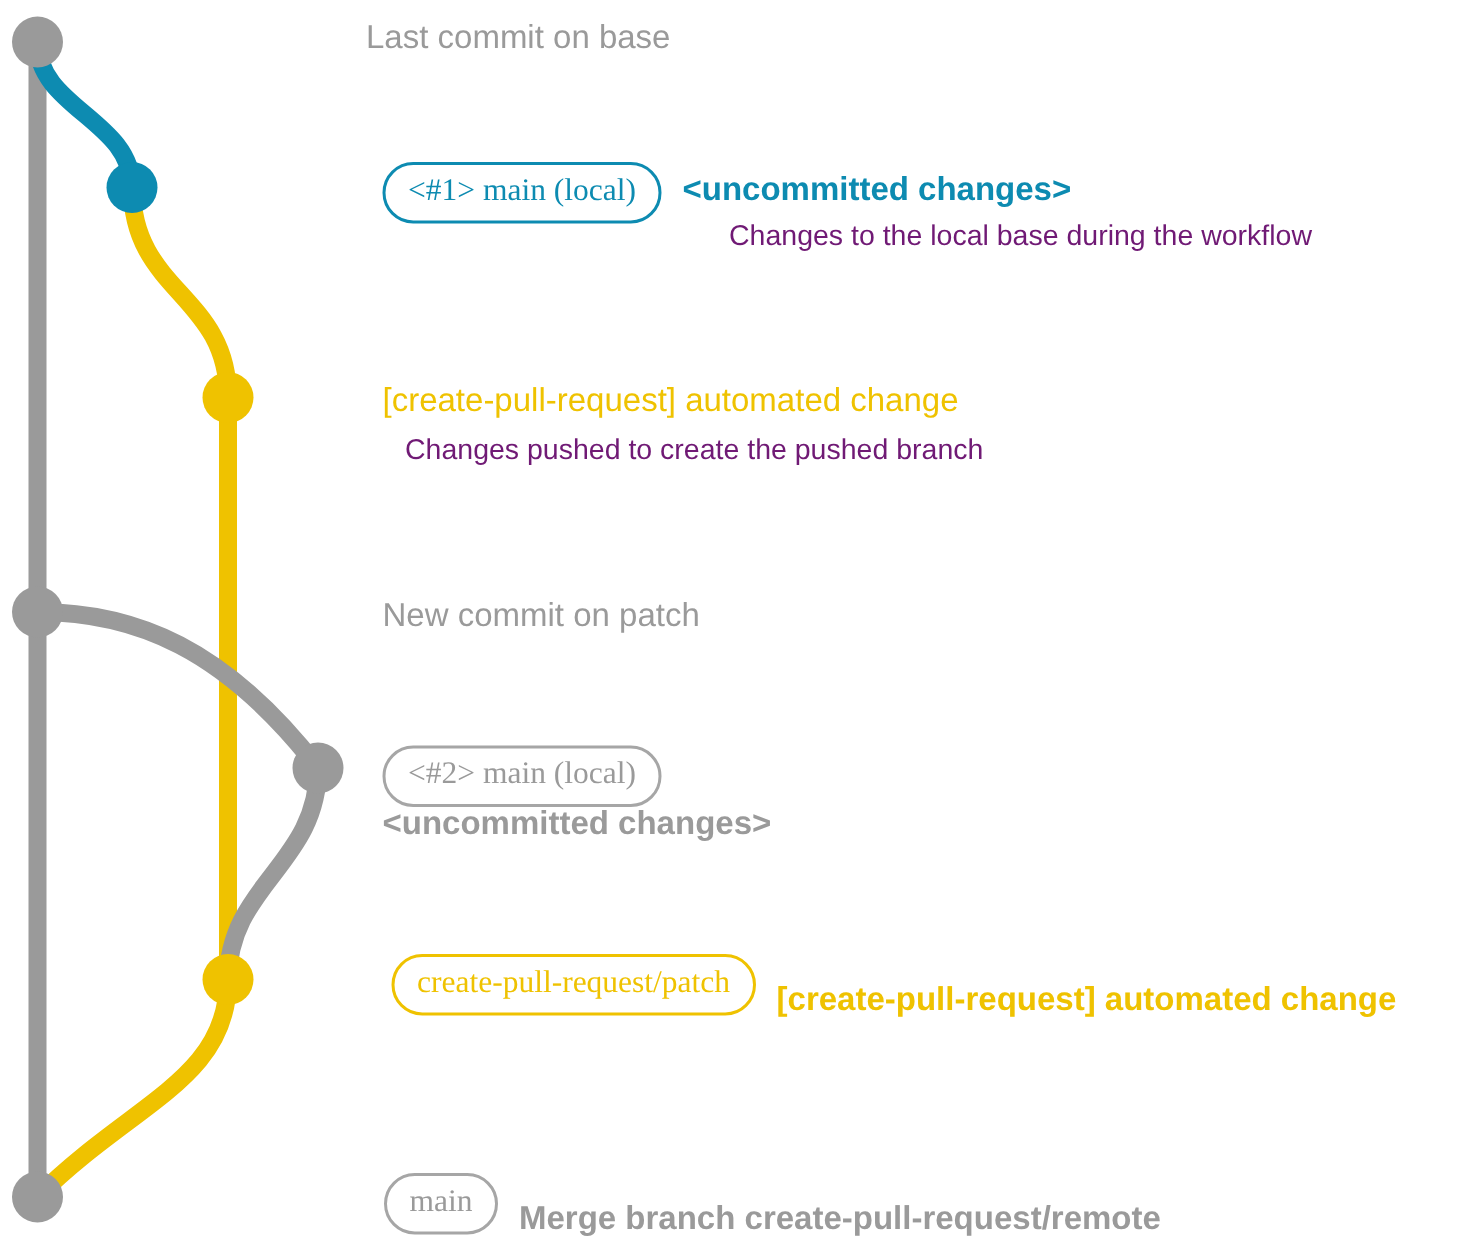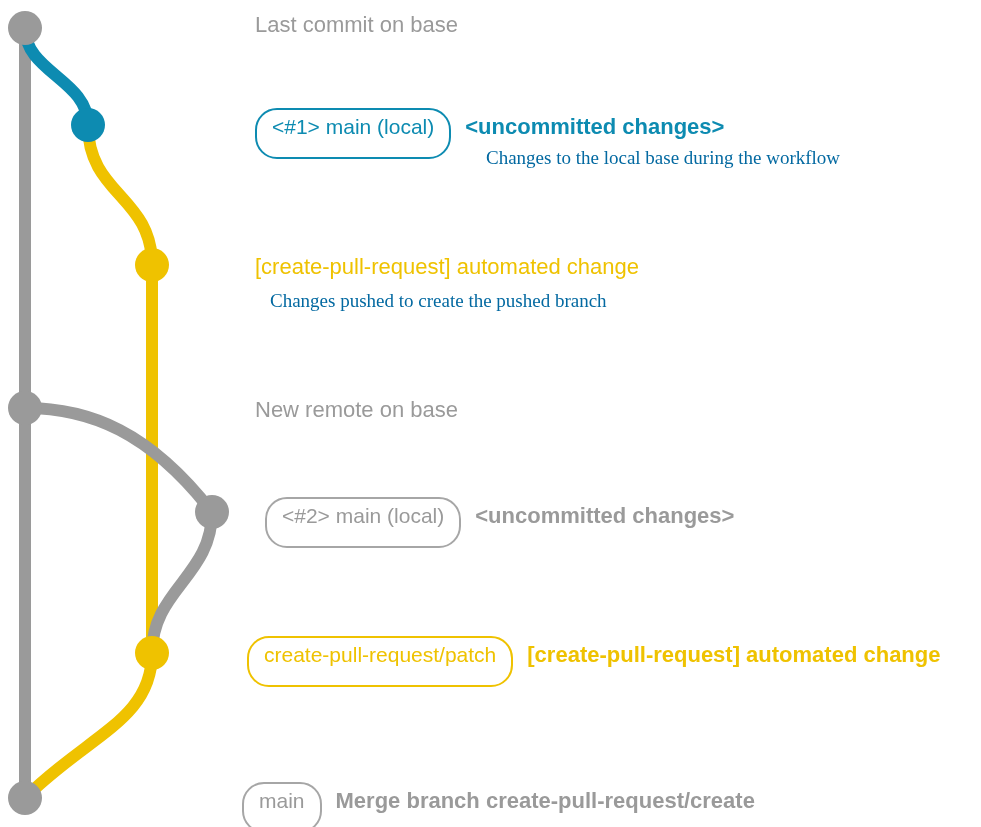--- a/index.html
+++ b/index.html
@@ -29,24 +29,24 @@
   .row {
     position: absolute;
     display: flex;
     align-items: baseline;
     white-space: nowrap;
   }
   .badge {
     display: inline-block;
     border: 2px solid #999999;
     border-radius: 22px;
-    padding: 6px 15px 20px 15px;
+    padding: 6px 15px 10px 15px;
     font-size: 21px;
     line-height: 1;
-    font-family: Liberation Sans, sans-serif;
+    font-family: Liberation Serif, serif;
     color: #999999;
     background: transparent;
   }
   .badge.teal {
     border-color: #0d8bb1;
     color: #0d8bb1;
   }
   .badge.yellow {
     border-color: #efc200;
     color: #efc200;
@@ -68,24 +68,24 @@
   .headline {
     position: absolute;
     font-family: "Liberation Sans", sans-serif;
     font-size: 22px;
     line-height: 1;
     color: #9a9a9a;
     white-space: nowrap;
   }
   .note {
     position: absolute;
-    font-family: Liberation Serif, serif;
+    font-family: Liberation Sans, sans-serif;
     font-size: 19px;
     line-height: 1;
-    color: #0369a1;
+    color: #701a75;
     white-space: nowrap;
   }
   .badge-gap { display: inline-block; width: 14px; }
 </style>
 </head>
 <body>
 
 <div id="stage">
 
   <svg id="graph-svg" viewBox="0 0 981 827" aria-hidden="true">
@@ -106,45 +106,45 @@
 
     <circle cx="25" cy="28" r="17" fill="#9a9a9a"></circle>
     <circle cx="88" cy="125" r="17" fill="#0d8bb1"></circle>
     <circle cx="152" cy="265" r="17" fill="#efc200"></circle>
     <circle cx="25" cy="408" r="17" fill="#9a9a9a"></circle>
     <circle cx="212" cy="512" r="17" fill="#9a9a9a"></circle>
     <circle cx="152" cy="653" r="17" fill="#efc200"></circle>
     <circle cx="25" cy="798" r="17" fill="#9a9a9a"></circle>
   </svg>
 
-  <div class="headline" style="left:255px; top:14px;">Last commit on base</div>
+  <div class="headline" style="left:244px; top:14px;">Last commit on base</div>
 
   <div class="row" style="left:255px; top:108px;">
     <span class="badge teal">&lt;#1&gt; main (local)</span>
     <span class="badge-gap"></span>
     <span class="subject teal">&lt;uncommitted changes&gt;</span>
   </div>
   <div class="note" style="left:486px; top:148px;">Changes to the local base during the workflow</div>
 
   <div class="headline" style="left:255px; top:256px; color:#efc200;">[create-pull-request] automated change</div>
   <div class="note" style="left:270px; top:291px;">Changes pushed to create the pushed branch</div>
 
-  <div class="headline" style="left:255px; top:399px;">New remote on base</div>
+  <div class="headline" style="left:255px; top:399px;">New commit on patch</div>
 
-  <div class="row" style="left:265px; top:497px;">
+  <div class="row" style="left:255px; top:497px;flex-direction:column;">
     <span class="badge gray">&lt;#2&gt; main (local)</span>
     <span class="badge-gap"></span>
     <span class="subject gray">&lt;uncommitted changes&gt;</span>
   </div>
 
-  <div class="row" style="left:247px; top:636px;">
+  <div class="row" style="left:261px; top:636px;align-items:flex-end;">
     <span class="badge yellow">create-pull-request/patch</span>
     <span class="badge-gap"></span>
     <span class="subject yellow">[create-pull-request] automated change</span>
   </div>
 
-  <div class="row" style="left:242px; top:782px;">
+  <div class="row" style="left:256px; top:782px;align-items:flex-end;">
     <span class="badge gray">main</span>
     <span class="badge-gap"></span>
-    <span class="subject gray">Merge branch create-pull-request/create</span>
+    <span class="subject gray">Merge branch create-pull-request/remote</span>
   </div>
 
 </div>
 
 </body></html>

